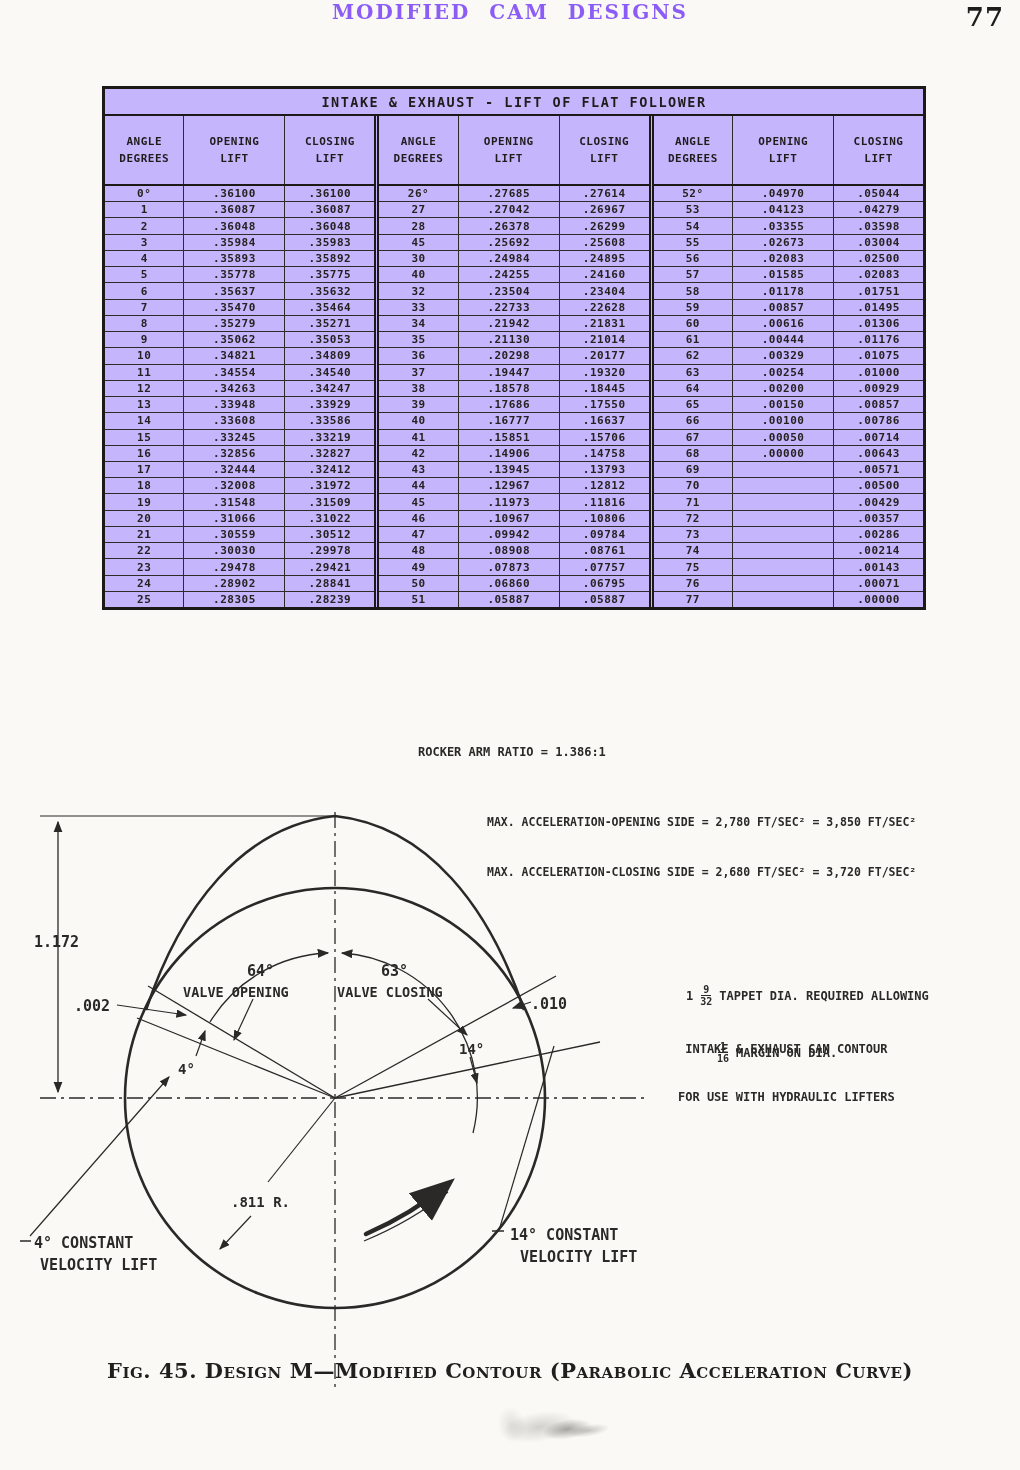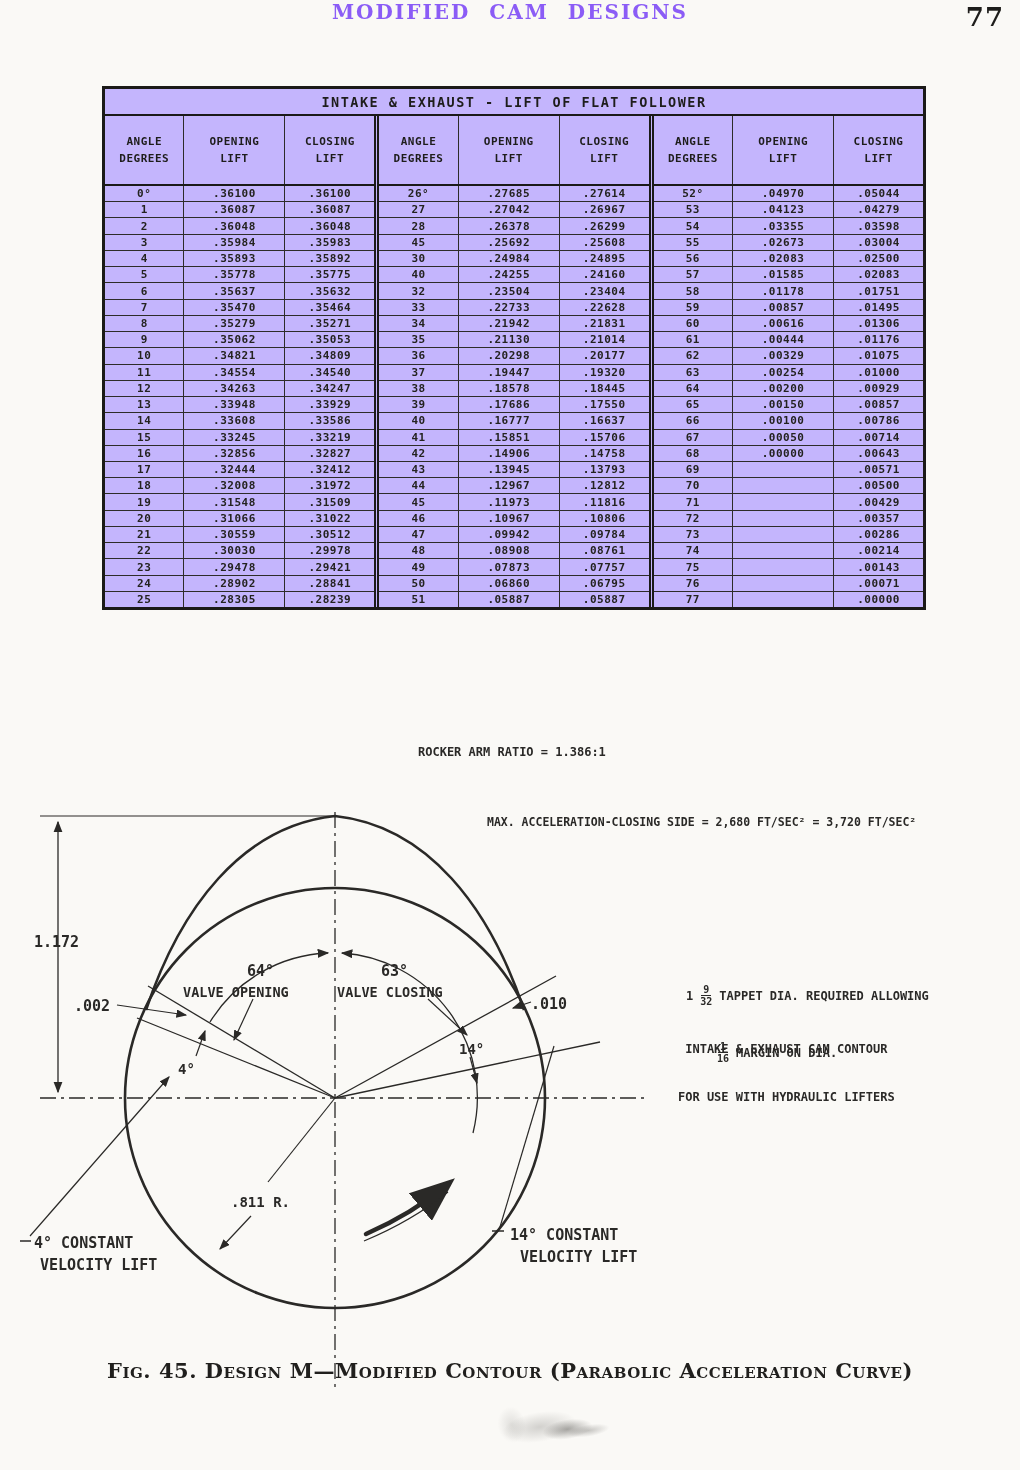--- a/index.html
+++ b/index.html
@@ -547,20 +547,21 @@
             <span class="t-cell c2">.00000</span>
           </div>
         </div>
     </div>
   </div>
 </div>
 
 <div class="note rocker-note">ROCKER ARM RATIO = 1.386:1</div>
 
 <div class="note accel-block">
+  <div>MAX. ACCELERATION-OPENING SIDE = 2,780 FT/SEC² = 3,850 FT/SEC²</div>
   <div>MAX. ACCELERATION-CLOSING SIDE = 2,680 FT/SEC² = 3,720 FT/SEC²</div>
 </div>
 
 <div class="note tappet-note">
   <div class="tn-line">
     <span>1</span>
     <span class="frac">
       <span class="num">9</span>
       <span class="den">32</span>
     </span>

